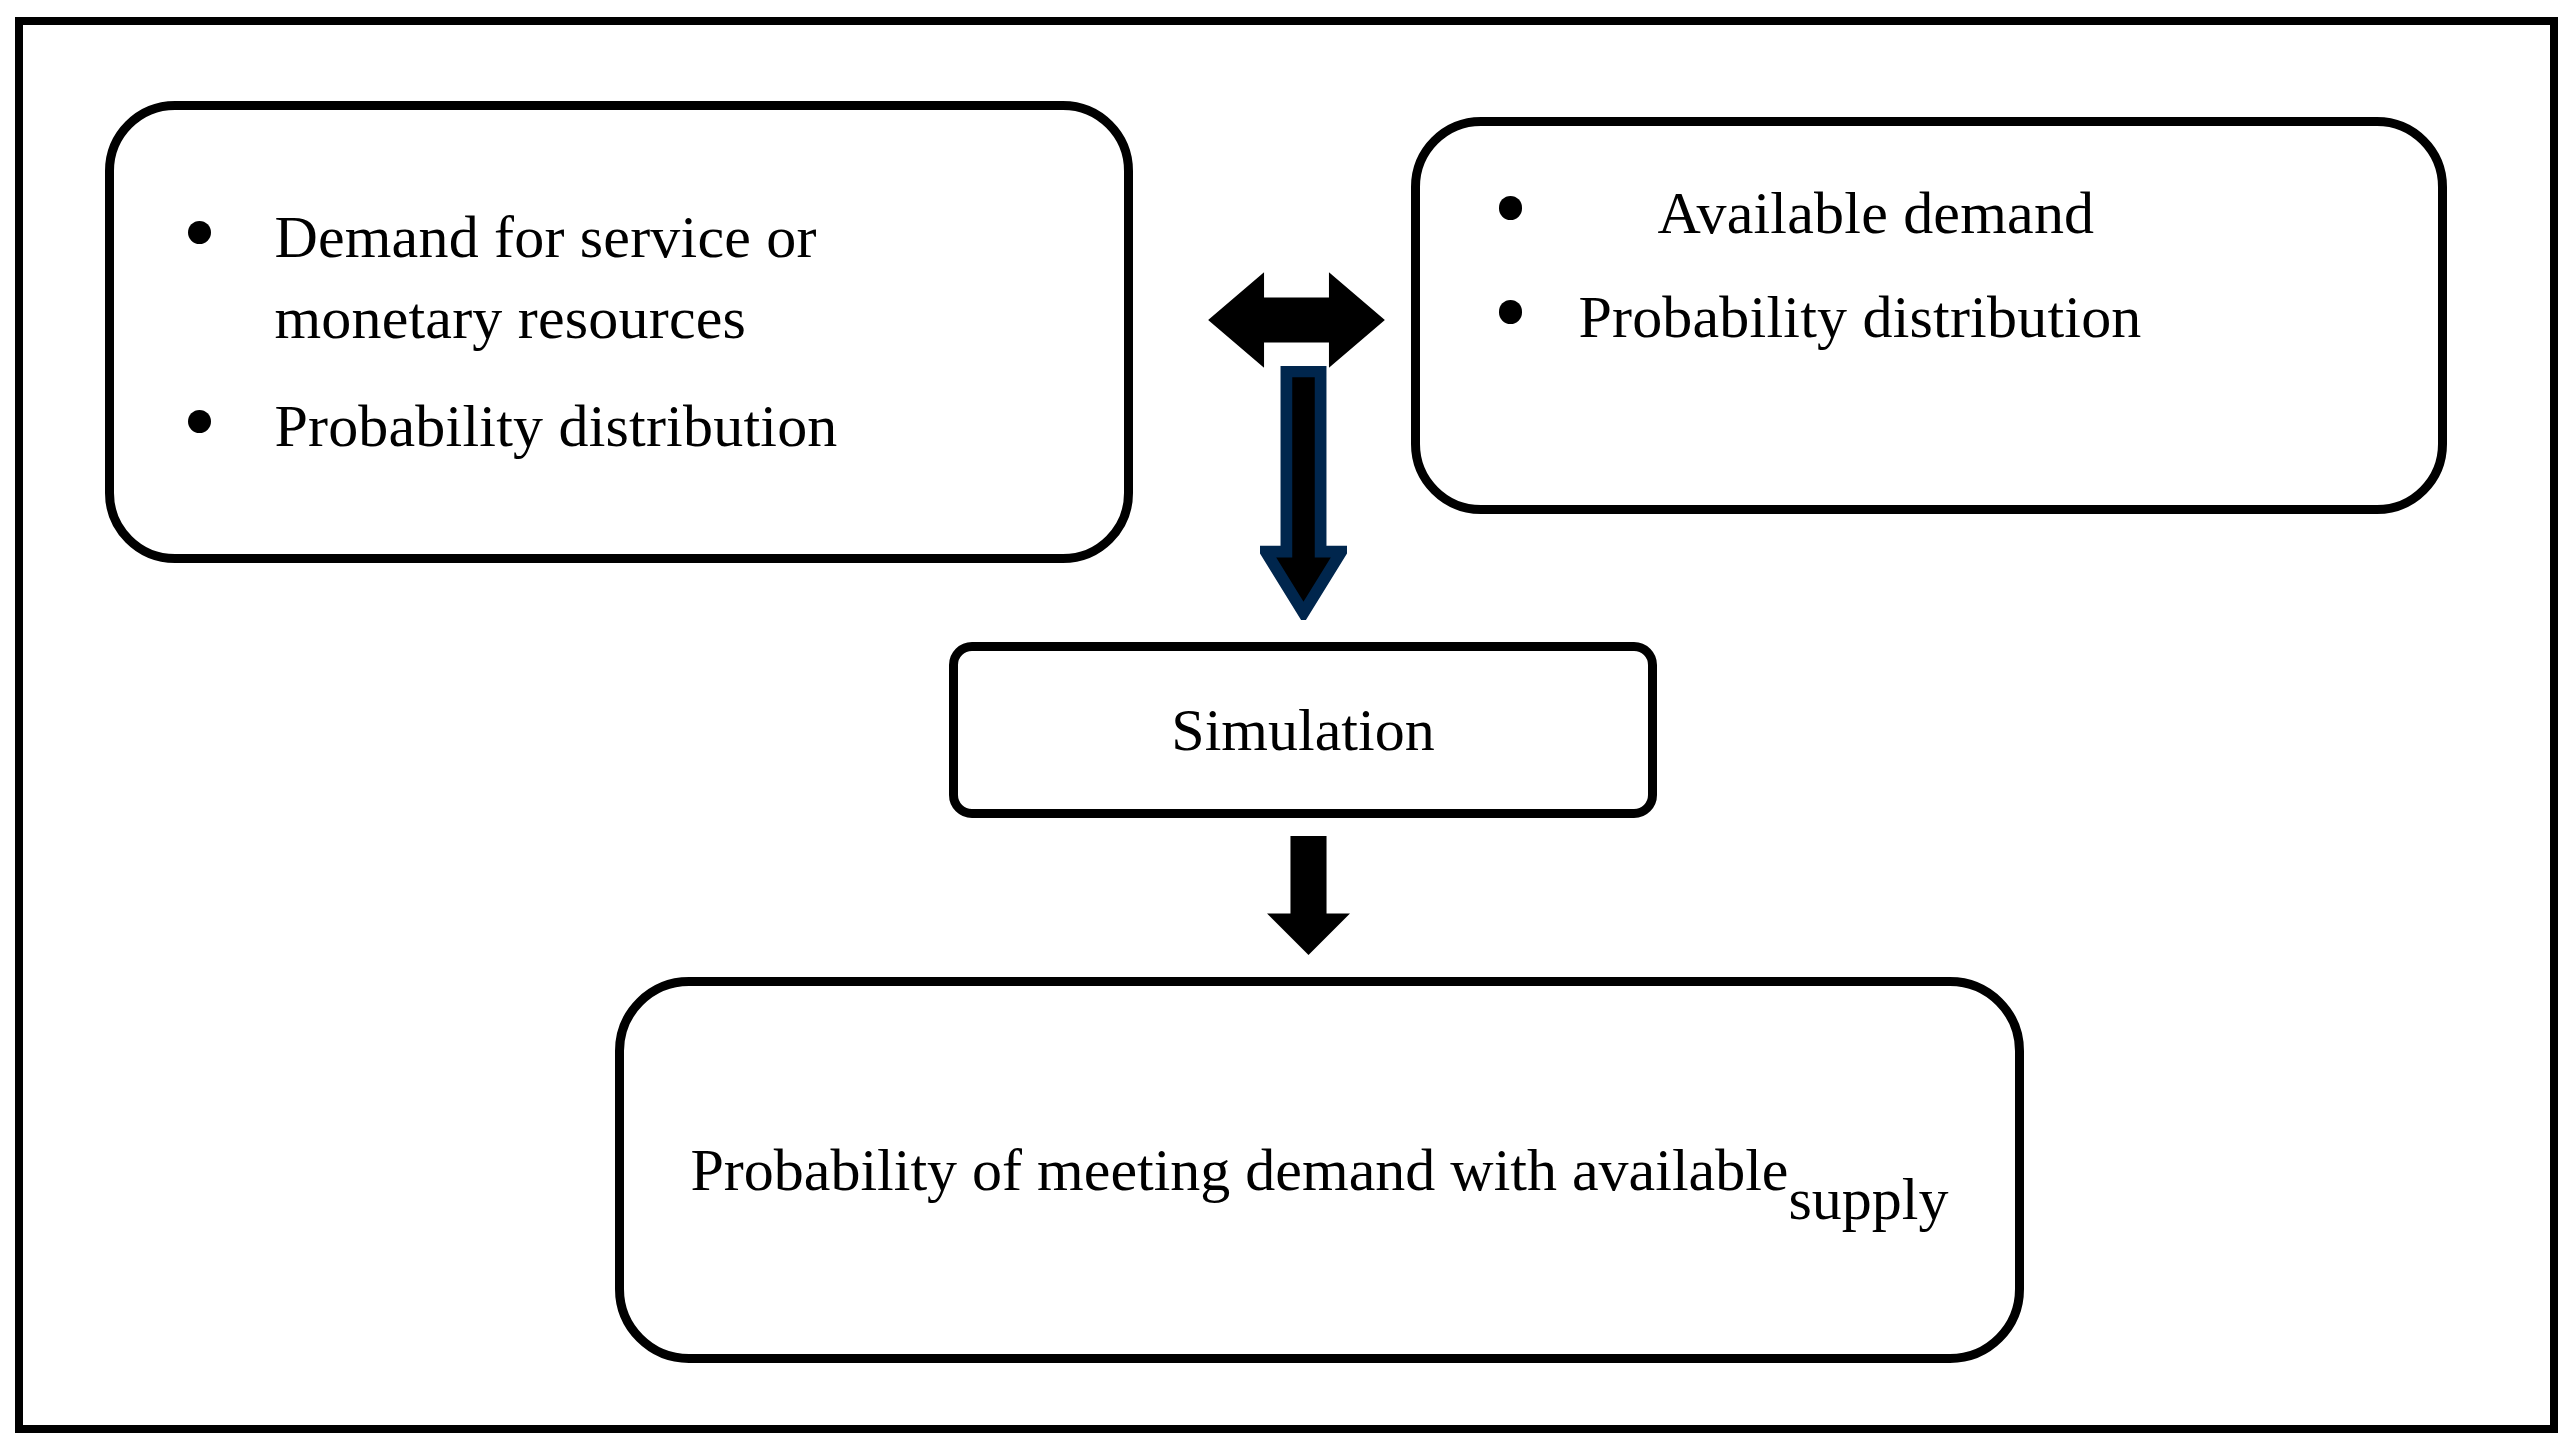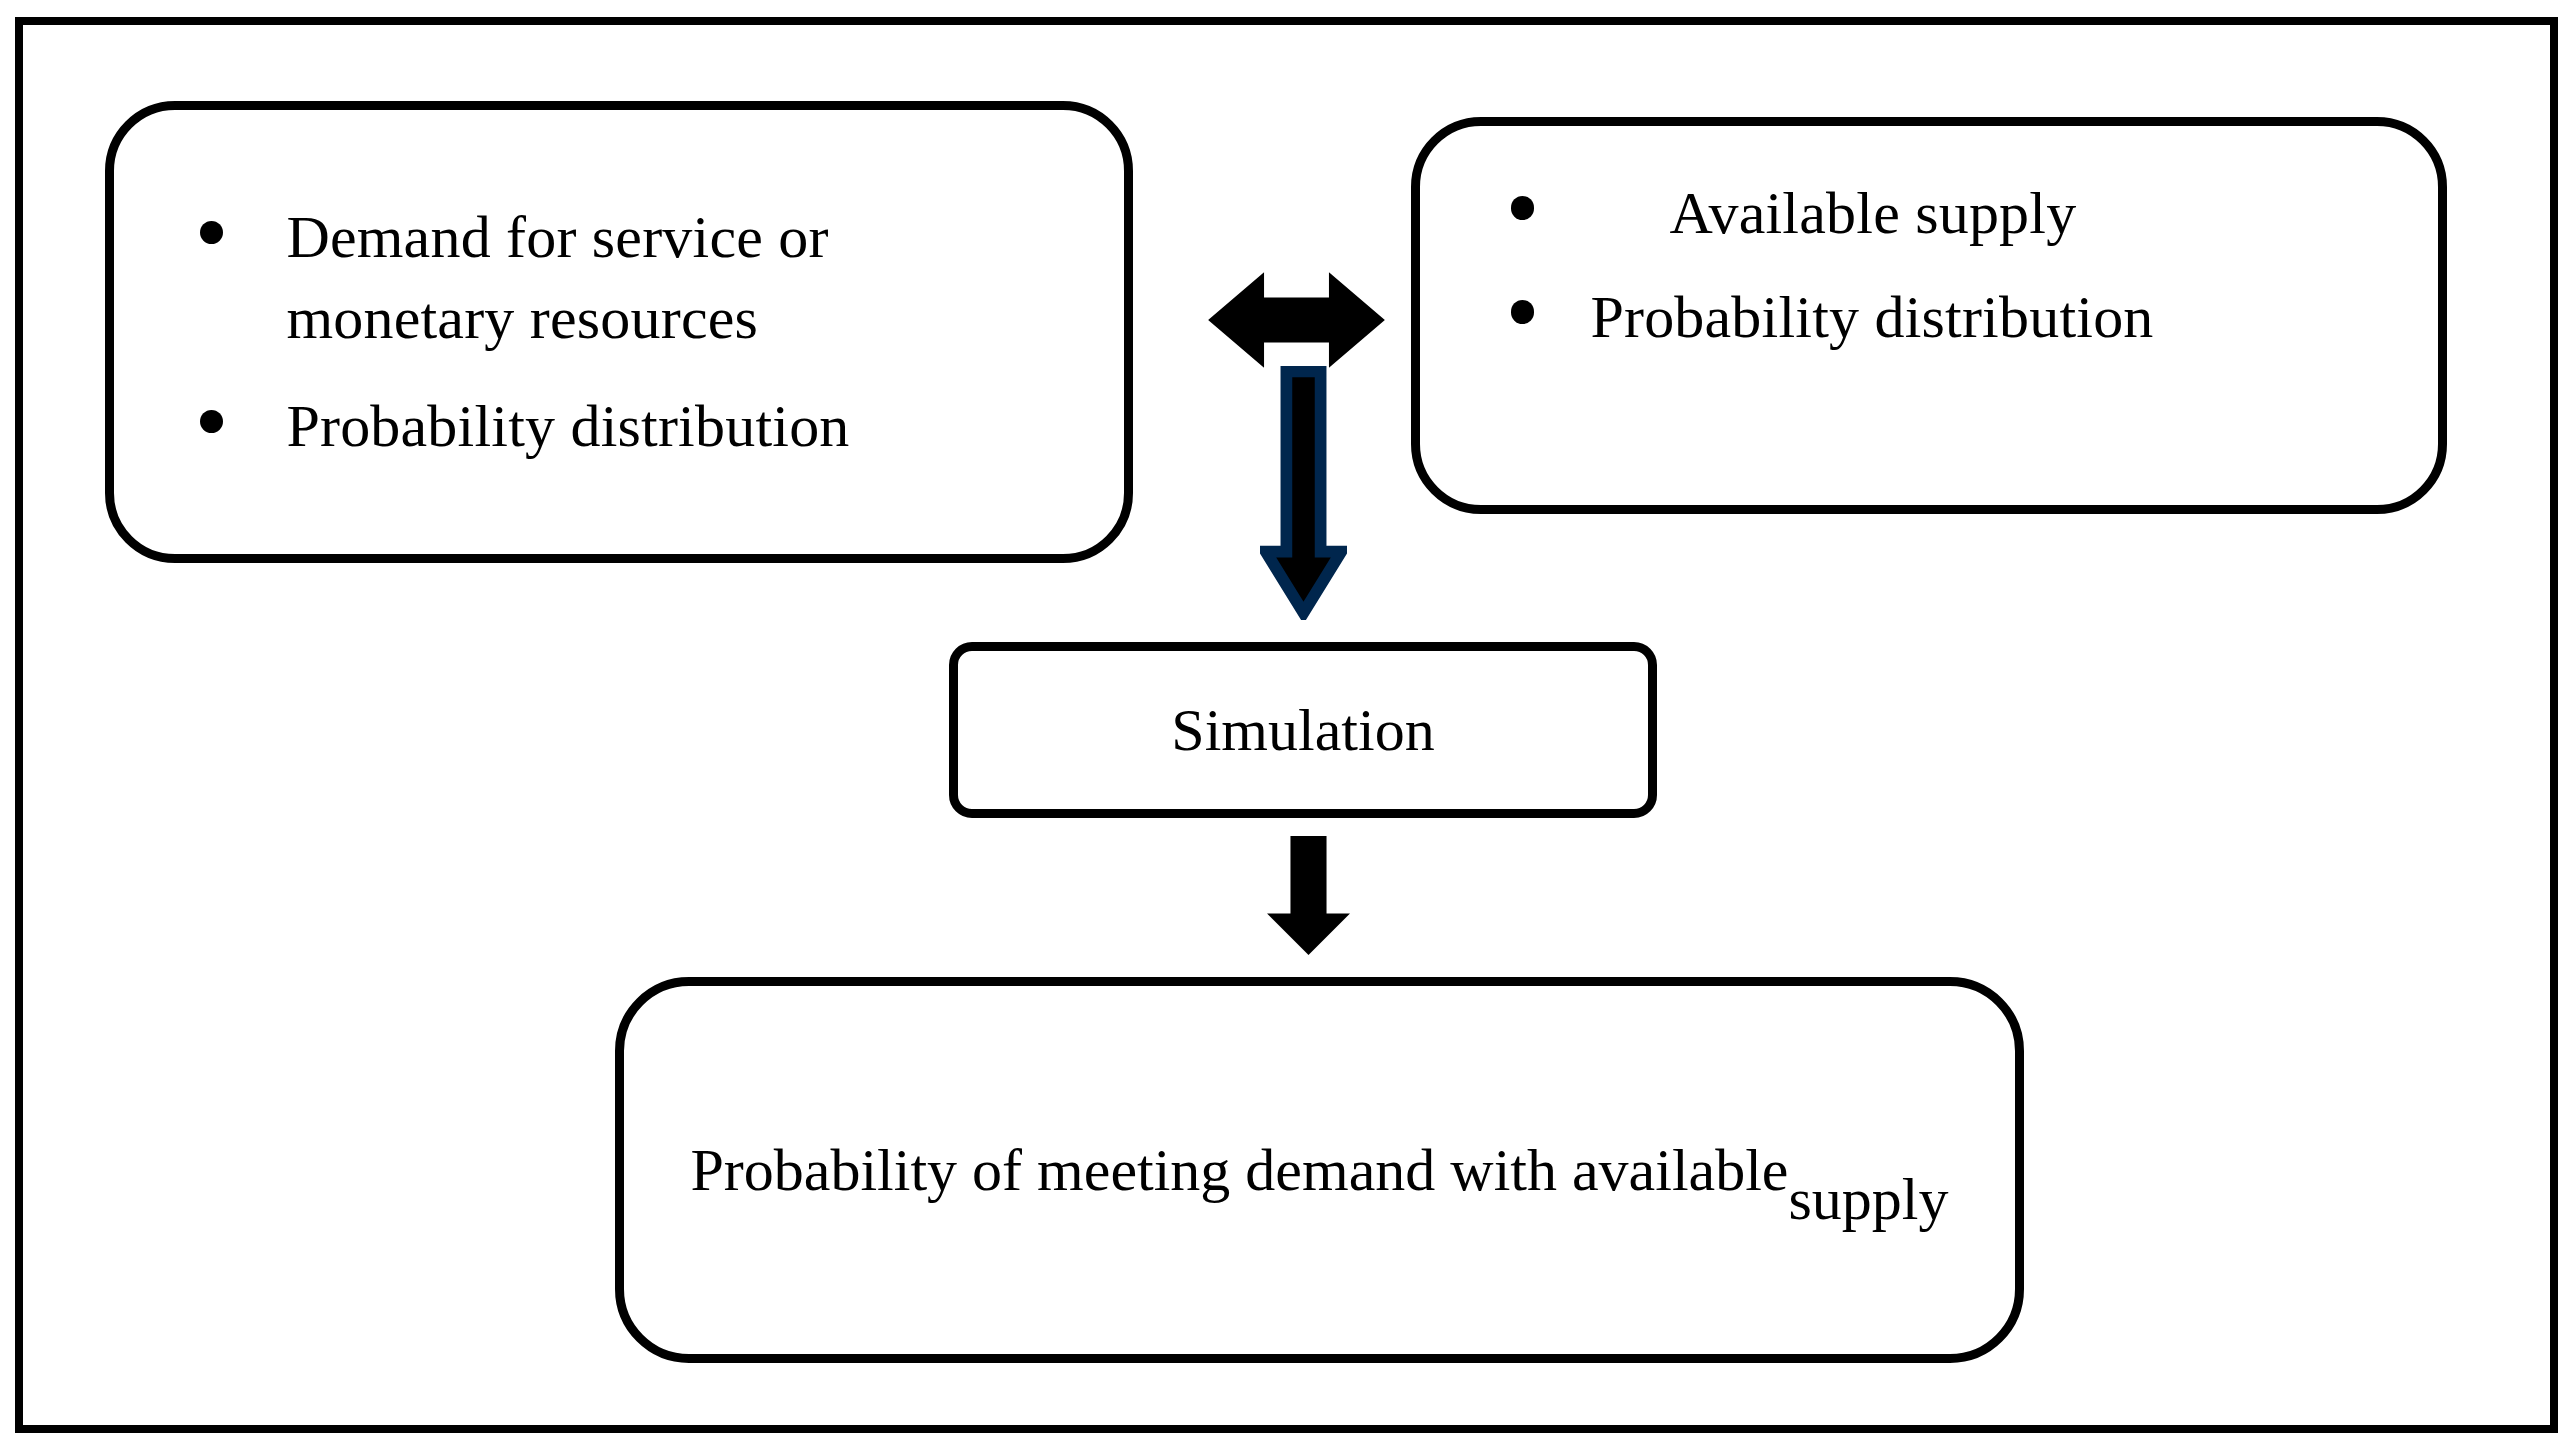--- a/index.html
+++ b/index.html
@@ -61,21 +61,21 @@
     left: 615px;
     top: 977px;
     width: 1409px;
     height: 386px;
     border-radius: 74px;
   }
 
   
   .bullet-list {
     position: absolute;
-    left: 12px;
+    left: 0;
     top: 0;
     width: 100%;
     height: 100%;
     display: flex;
     flex-direction: column;
     justify-content: center;
   }
   .bullet-row {
     display: flex;
     align-items: flex-start;
@@ -159,21 +159,21 @@
         <span class="bullet-dot"></span>
         <span class="bullet-text">Probability distribution</span>
       </div>
     </div>
   </div>
 
   <div class="node-box" id="box-supply">
     <div class="bullet-list">
       <div class="bullet-row row-1">
         <span class="bullet-dot"></span>
-        <span class="bullet-text">Available supply</span>
+        <span class="bullet-text">Available demand</span>
       </div>
       <div class="bullet-row row-2">
         <span class="bullet-dot"></span>
         <span class="bullet-text">Probability distribution</span>
       </div>
     </div>
   </div>
 
   <svg class="arrow-svg" id="arrow-double" width="177" height="110" viewBox="0 0 196 122">
     <polygon points="0,61 62,8 62,36 134,36 134,8 196,61 134,114 134,86 62,86 62,114" fill="#000000"></polygon>

